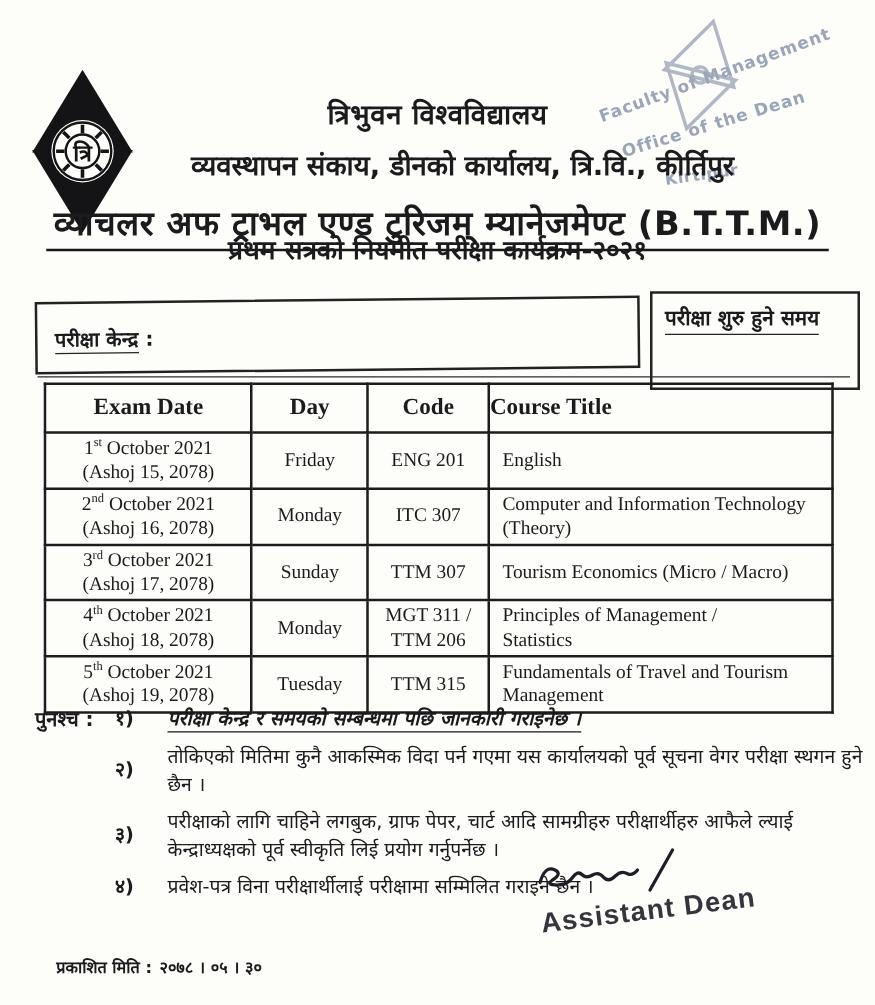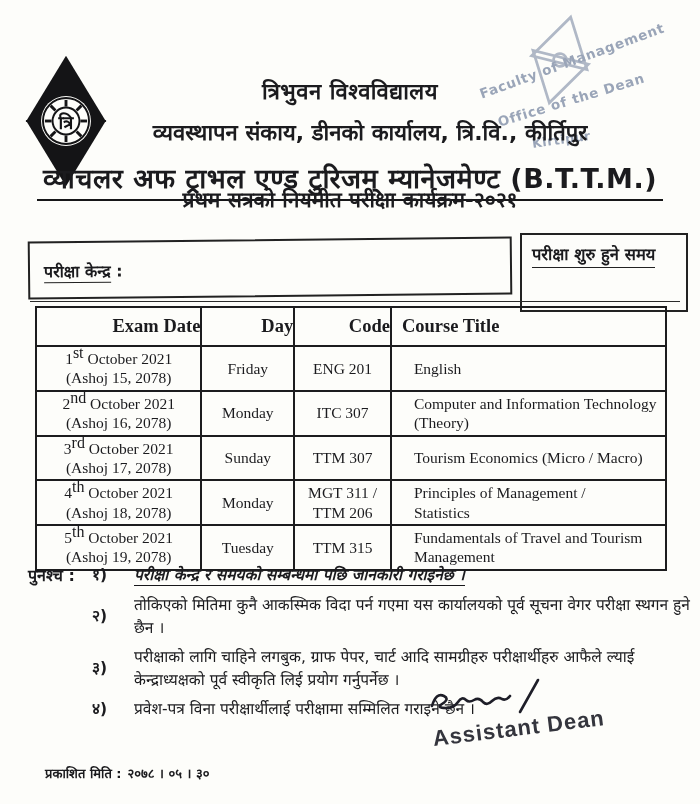--- a/index.html
+++ b/index.html
@@ -47,26 +47,26 @@
 
   
   .pre-rule { position:absolute; left:30px; top:301px; width:650px; height:0;
               border-top:1.5px solid #2a2a2a; }
   .sched-wrap { position:absolute; left:35px; top:306px; width:632px; }
   table.sched { width:100%; border-collapse:collapse; }
   table.sched th, table.sched td {
     border:2px solid #1c1c1e; font-family:"Liberation Serif", serif;
     vertical-align:middle; white-space:pre-line;
   }
-  table.sched th { height:39px; font-size:18.5px; font-weight:700; text-align:right; }
-  table.sched th.c-title { text-align:left; padding-left:10px; }
+  table.sched th { height:39px; font-size:18.5px; font-weight:700; text-align:center; }
+  table.sched th.c-title { text-align:left; }
   table.sched td { height:44px; font-size:15.5px; text-align:center; padding:2px 4px; line-height:1.25; }
-  table.sched td.c-title { text-align:left; padding-left:22px; }
+  table.sched td.c-title { text-align:left; padding-left:10px; }
   .col-date { width:166px; } .col-day { width:93px; } .col-code { width:97px; } .col-title { width:276px; }
-  td sup { font-size:16px; vertical-align:super; line-height:0; }
+  td sup { font-size:10px; vertical-align:super; line-height:0; }
 
   
   .notes { position:absolute; left:28px; top:564px; width:662px; font-size:15.5px; }
   .note-row { display:flex; align-items:center; margin-bottom:7px; line-height:1.45; }
   .note-lead { width:64px; flex:0 0 64px; font-weight:700; font-size:16px; }
   .note-num  { width:42px; flex:0 0 42px; font-weight:600; }
   .note-text { flex:1; }
   .note-emph { font-weight:700; font-style:italic; border-bottom:1.8px solid #17171a;
                padding-bottom:1px; display:inline; }
 

